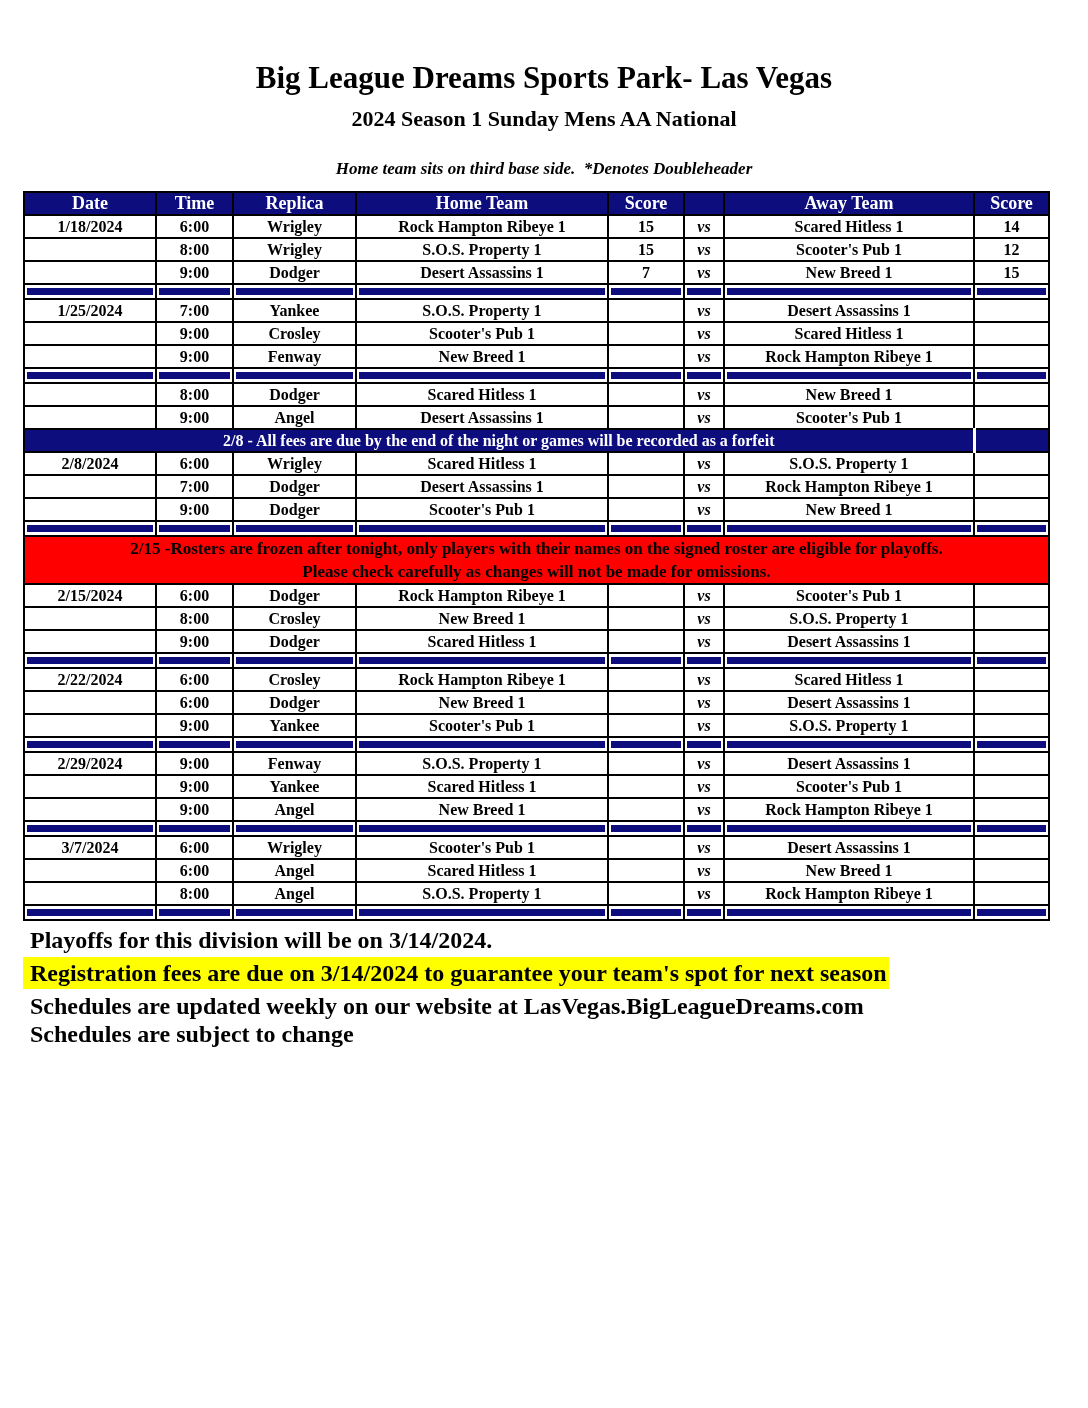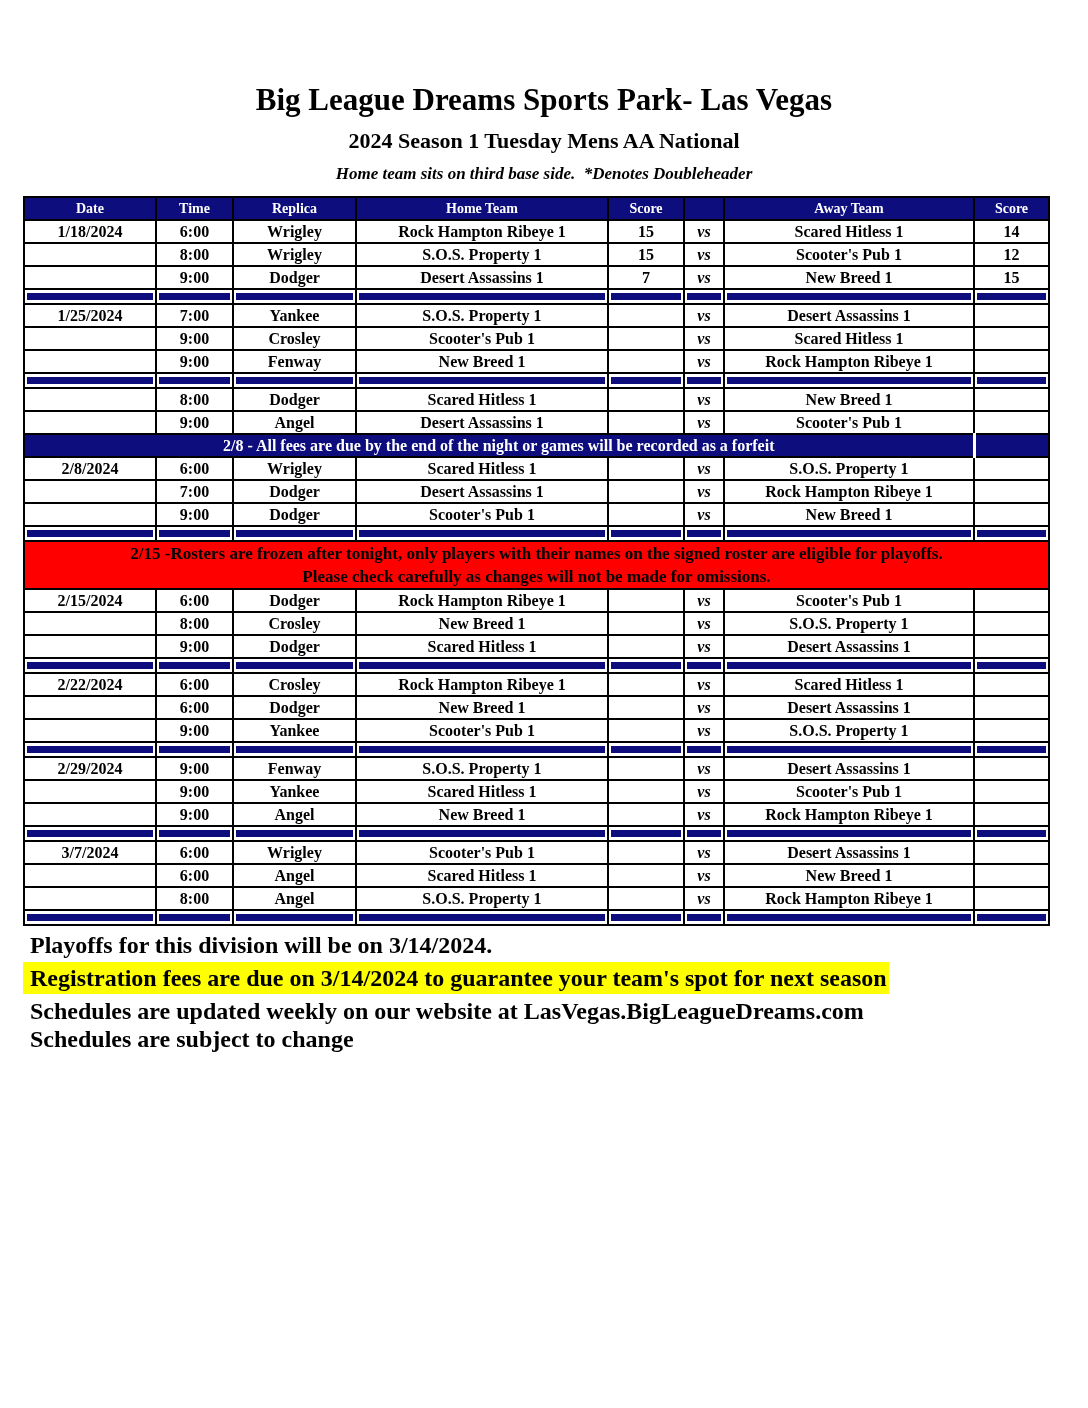--- a/index.html
+++ b/index.html
@@ -6,40 +6,40 @@
     --navy:#0d0d7e;
     --red:#ff0000;
     --hl:#ffff00;
   }
   *{box-sizing:border-box;}
   html,body{margin:0;padding:0;background:#fff;}
   body{width:1088px;height:1408px;overflow:hidden;font-family:"Liberation Serif",serif;}
   .page{position:relative;width:1088px;height:1408px;background:#fff;}
 
   
-  .doc-header{padding-top:82px;text-align:center;color:#000;}
+  .doc-header{padding-top:60px;text-align:center;color:#000;}
   .title{font-size:31px;font-weight:bold;line-height:36px;margin:0;}
   .subtitle{font-size:22px;font-weight:bold;line-height:26px;margin-top:10px;}
-  .side-note{font-size:17px;font-weight:bold;font-style:italic;line-height:20px;margin-top:10px;white-space:pre;}
+  .side-note{font-size:17px;font-weight:bold;font-style:italic;line-height:20px;margin-top:27px;white-space:pre;}
 
   
   table.schedule{
     border-collapse:collapse;table-layout:fixed;
     margin:12px 0 0 23px;width:1025px;
   }
   table.schedule th, table.schedule td{
     border:2px solid #000;
     height:21px;padding:0;
     font-weight:bold;font-size:16px;line-height:21px;
     text-align:center;vertical-align:middle;
     overflow:hidden;white-space:nowrap;
     color:#000;background:#fff;
   }
   table.schedule thead th{
-    background:var(--navy);color:#fff;font-size:14px;height:21px;
+    background:var(--navy);color:#fff;font-size:18px;height:21px;
   }
   td.vs{font-style:italic;font-size:14px;}
   td.hl{background:var(--hl);}
   tr.spacer td{
     background:var(--navy);
     background-clip:content-box;
     padding:3px 2px;height:15px;
   }
   tr.note-navy td.msg{background:var(--navy);color:#fff;font-size:16px;}
   tr.note-navy td.end{background:var(--navy);border-left:3px solid #fff;}
@@ -57,21 +57,21 @@
     padding:4px 0 4px 7px;
   }
 </style>
 </head>
 <body>
 
 <div class="page">
 
   <div class="doc-header">
     <div class="title">Big League Dreams Sports Park- Las Vegas</div>
-    <div class="subtitle">2024 Season 1 Tuesday Mens AA National</div>
+    <div class="subtitle">2024 Season 1 Sunday Mens AA National</div>
     <div class="side-note">Home team sits on third base side.  *Denotes Doubleheader</div>
   </div>
 
   <table class="schedule">
     <colgroup>
       <col style="width:132px">
         <col style="width:77px">
         <col style="width:123px">
         <col style="width:252px">
       <col style="width:76px">

